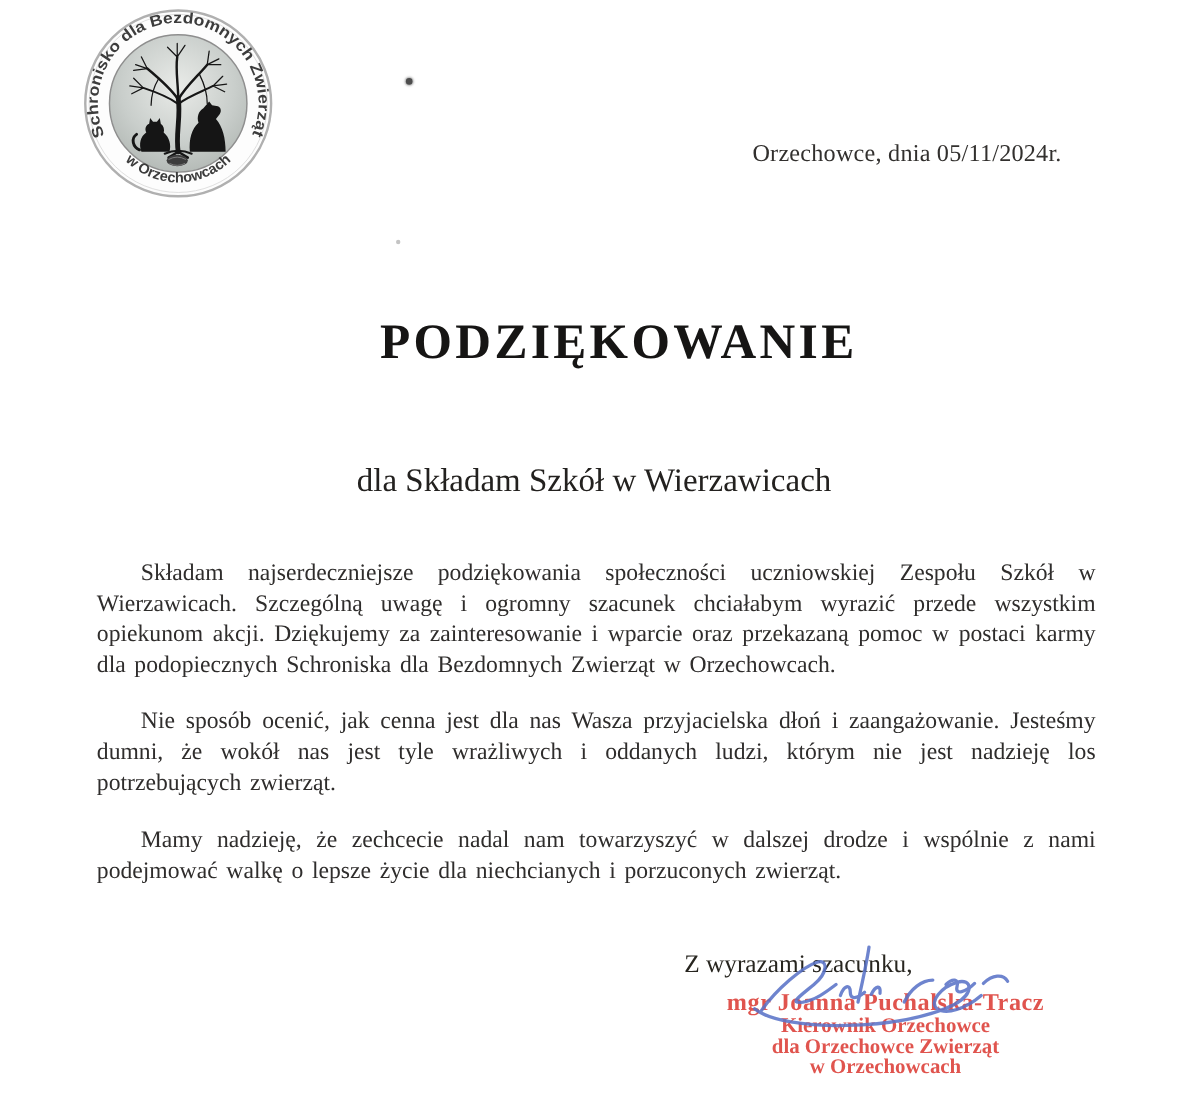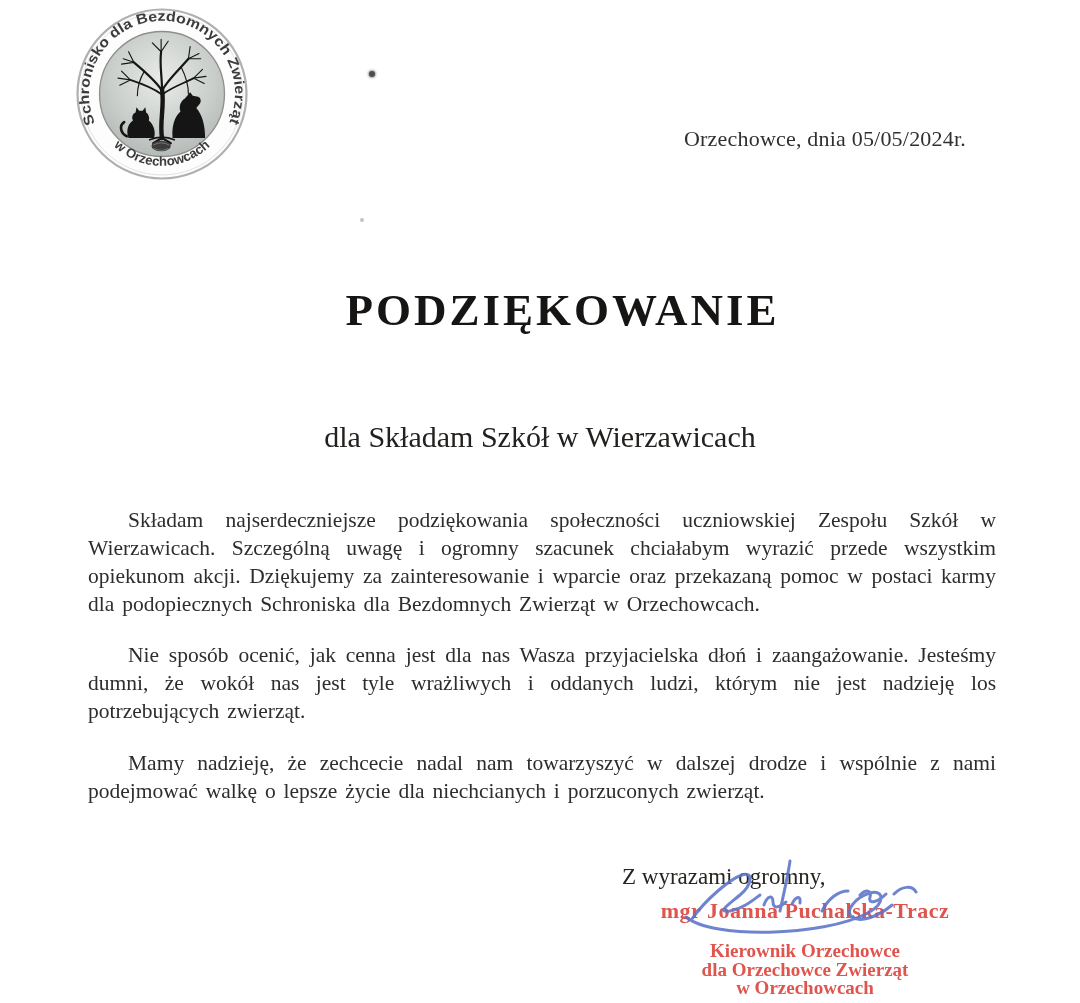--- a/index.html
+++ b/index.html
@@ -71,21 +71,20 @@
     left: 640px; top: 898px;
     width: 330px;
     text-align: center;
     font-family: "Liberation Serif", serif;
     font-weight: bold;
     color: #e0544e;
   }
   .stamp .stamp-name {
     font-size: 22px;
     letter-spacing: 0.5px;
-    margin-bottom: 18px;
     white-space: nowrap;
   }
   .stamp .stamp-role {
     font-size: 19px;
     line-height: 18.5px;
     white-space: nowrap;
   }
   .signature-svg {
     position: absolute;
     left: 672px; top: 855px;
@@ -147,33 +146,33 @@
 
     <g>
       <ellipse cx="99" cy="159" rx="11" ry="6" fill="#3c3c3c"></ellipse>
       <path d="M90,158 q9,-5 18,0 m-17,4 q8,4 16,0" stroke="#7d7d7d" stroke-width="1" fill="none"></path>
     </g>
   </svg>
 
   <div class="speck speck-1"></div>
   <div class="speck speck-2"></div>
 
-  <div class="dateline">Orzechowce, dnia 05/05/2024r.</div>
+  <div class="dateline">Orzechowce, dnia 05/11/2024r.</div>
 
   <div class="title">PODZIĘKOWANIE</div>
 
   <div class="subtitle">dla Składam Szkół w Wierzawicach</div>
 
   <div class="body-text">
     <p>Składam najserdeczniejsze podziękowania społeczności uczniowskiej Zespołu Szkół w Wierzawicach. Szczególną uwagę i ogromny szacunek chciałabym wyrazić przede wszystkim opiekunom akcji. Dziękujemy za zainteresowanie i wparcie oraz przekazaną pomoc w postaci karmy dla podopiecznych Schroniska  dla Bezdomnych Zwierząt w  Orzechowcach.</p>
     <p>Nie sposób ocenić, jak cenna jest dla nas Wasza przyjacielska dłoń i zaangażowanie. Jesteśmy dumni, że wokół nas jest tyle wrażliwych i oddanych ludzi, którym nie jest nadzieję los potrzebujących zwierząt.</p>
     <p>Mamy nadzieję, że zechcecie nadal nam towarzyszyć w dalszej drodze  i wspólnie z nami podejmować walkę o lepsze życie dla niechcianych i porzuconych zwierząt.</p>
   </div>
 
-  <div class="closing">Z wyrazami ogromny,</div>
+  <div class="closing">Z wyrazami szacunku,</div>
 
   <div class="stamp">
     <div class="stamp-name">mgr Joanna Puchalska-Tracz</div>
     <div class="stamp-role">Kierownik Orzechowce</div>
     <div class="stamp-role">dla Orzechowce Zwierząt</div>
     <div class="stamp-role">w Orzechowcach</div>
   </div>
 
   <svg class="signature-svg" viewBox="0 0 250 100" aria-hidden="true">
     <g stroke="#5b74c8" stroke-width="3" fill="none" stroke-linecap="round" stroke-linejoin="round" opacity="0.88">

